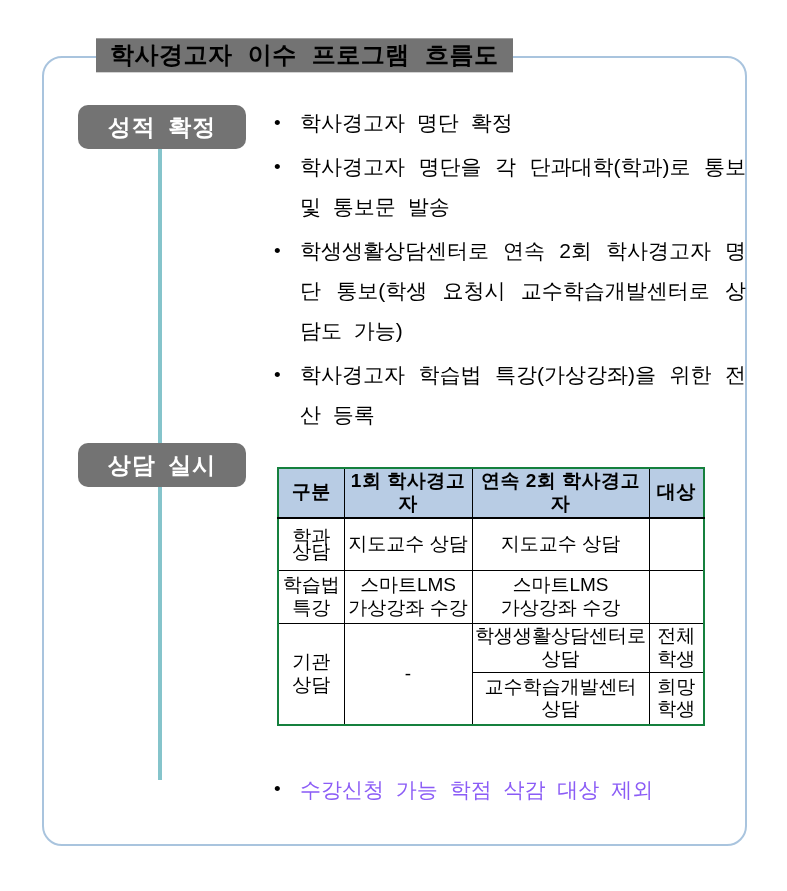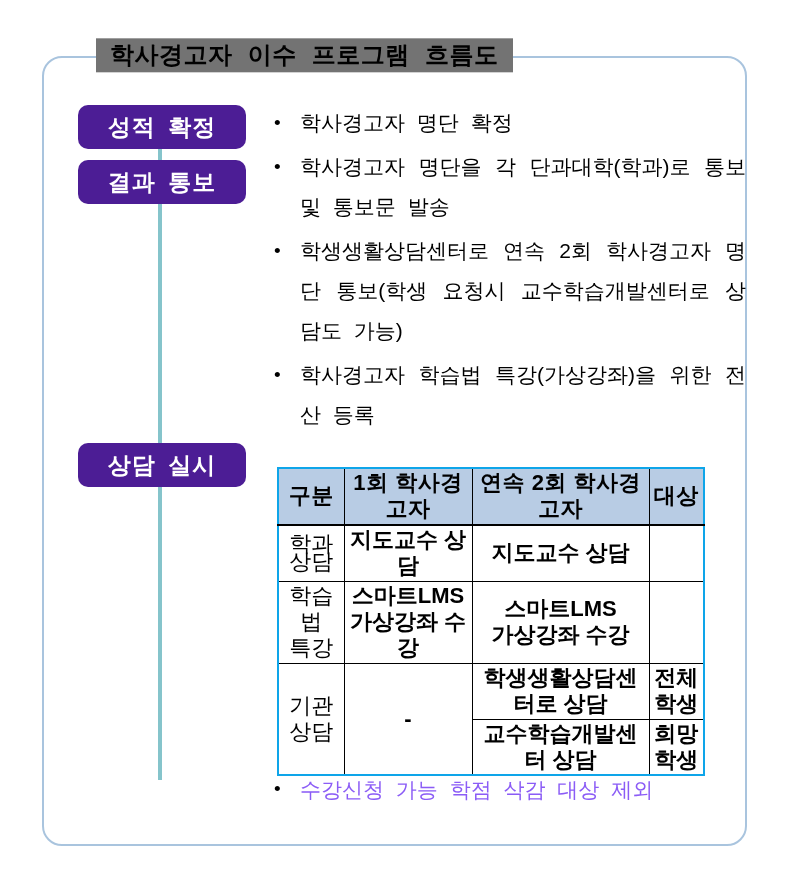--- a/index.html
+++ b/index.html
@@ -46,21 +46,21 @@
     width: 4px; height: 652px;
     background: #85c4cb;
     z-index: 1;
   }
 
   
   .step {
     position: absolute;
     left: 78px;
     width: 168px; height: 44px;
-    background: #4c1d95;
+    background: #737373;
     border-radius: 10px;
     color: #ffffff;
     font-size: 23px;
     font-weight: bold;
     letter-spacing: 1px;
     word-spacing: 5px;
     display: flex;
     align-items: center;
     justify-content: center;
     z-index: 2;
@@ -115,31 +115,30 @@
   
   .ctable {
     position: absolute;
     left: 277px; top: 467px;
     z-index: 2;
   }
   table {
     border-collapse: collapse;
     table-layout: fixed;
     width: 426px;
-    border: 2px solid #0ea5e9;
-    font-size: 22px;
+    border: 2px solid #15803d;
+    font-size: 19px;
   }
   th, td {
     border: 1px solid #000;
     text-align: center;
     vertical-align: middle;
     padding: 1px 2px;
     white-space: pre-line;
     line-height: 1.2;
-    font-weight: bold;
   }
   thead th {
     background: #b8cce4;
     font-weight: bold;
     border-bottom: 2px solid #000;
     height: 43px;
     letter-spacing: 0.5px;
   }
   tbody th { font-weight: normal; }
   .r1 { height: 53px; }
@@ -153,21 +152,20 @@
 
 <div class="canvas">
 
   <div class="frame"></div>
 
   <div class="title">학사경고자 이수 프로그램 흐름도</div>
 
   <div class="vline"></div>
 
   <div class="step step-1">성적 확정</div>
-  <div class="step step-2">결과 통보</div>
   <div class="step step-3">상담 실시</div>
 
   <ul class="bullets">
     <li class="bullet">
       <span class="dot">•</span>
       <span class="btxt">학사경고자 명단 확정</span>
     </li>
     <li class="bullet">
       <span class="dot">•</span>
       <span class="btxt">학사경고자 명단을 각 단과대학(학과)로 통보 및 통보문 발송</span>

